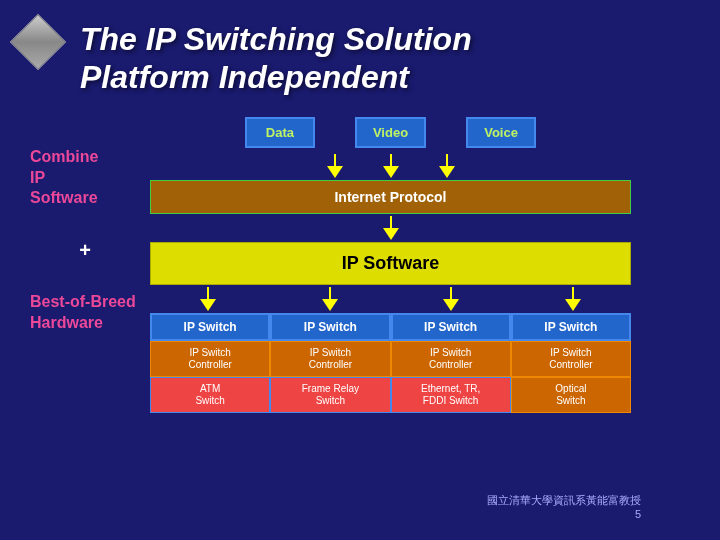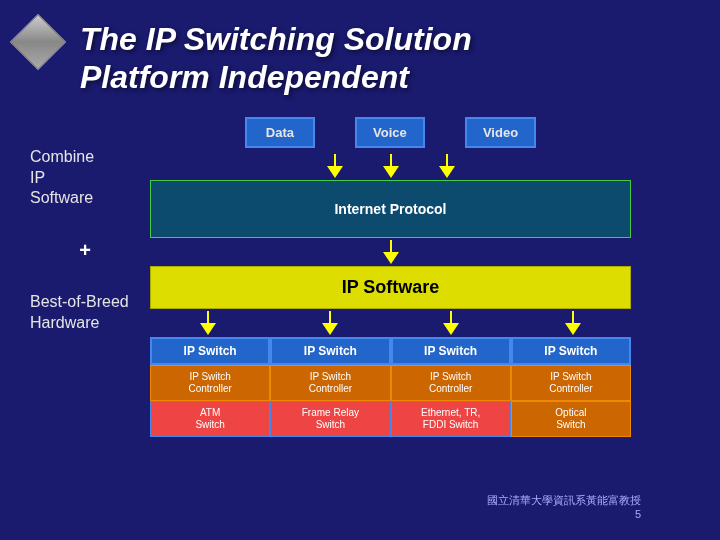--- a/index.html
+++ b/index.html
@@ -57,23 +57,23 @@
       display: flex;
       flex-direction: column;
       align-items: flex-start;
       justify-content: flex-start;
       min-width: 110px;
       padding-top: 30px;
       gap: 30px;
     }
 
     .label-text {
-      color: #e5e5e5;
+      color: #ec4899;
       font-size: 16px;
-      font-weight: normal;
+      font-weight: bold;
       line-height: 1.3;
       margin-top: 6px;
     }
 
     .plus-text {
       color: #ffffff;
       font-size: 20px;
       font-weight: bold;
       text-align: center;
       width: 100%;
@@ -92,21 +92,21 @@
       display: flex;
       flex-direction: row;
       gap: 40px;
       justify-content: center;
       width: 100%;
       margin-bottom: 4px;
     }
 
     .input-box {
       background: #2266cc;
-      color: #e5e5e5;
+      color: #bef264;
       font-weight: bold;
       font-size: 13px;
       padding: 6px 16px;
       border: 2px solid #4488ee;
       min-width: 70px;
       text-align: center;
     }
 
     
     .arrow-row {
@@ -134,26 +134,26 @@
     }
 
     .arrow-container {
       display: flex;
       flex-direction: column;
       align-items: center;
     }
 
     
     .protocol-bar {
-      background: #0c4a6e;
+      background: #a16207;
       color: white;
       font-weight: bold;
       font-size: 14px;
       text-align: center;
-      padding: 20px 0;
+      padding: 8px 0;
       width: 100%;
       border: 1px solid #44cc44;
     }
 
     
     .software-bar {
       background: #dddd00;
       color: #000000;
       font-weight: bold;
       font-size: 18px;
@@ -274,22 +274,22 @@
       <div>
         <span class="label-text">Best-of-Breed</span><br>
         <span class="label-text">Hardware</span>
       </div>
     </div>
 
     <div class="main-diagram">
 
       <div class="top-boxes">
         <div class="input-box">Data</div>
+        <div class="input-box">Video</div>
         <div class="input-box">Voice</div>
-        <div class="input-box">Video</div>
       </div>
 
       <div class="arrow-row">
         <div class="arrow-container">
           <div class="arrow-line"></div>
           <div class="arrow-down"></div>
         </div>
         <div class="arrow-container">
           <div class="arrow-line"></div>
           <div class="arrow-down"></div>

